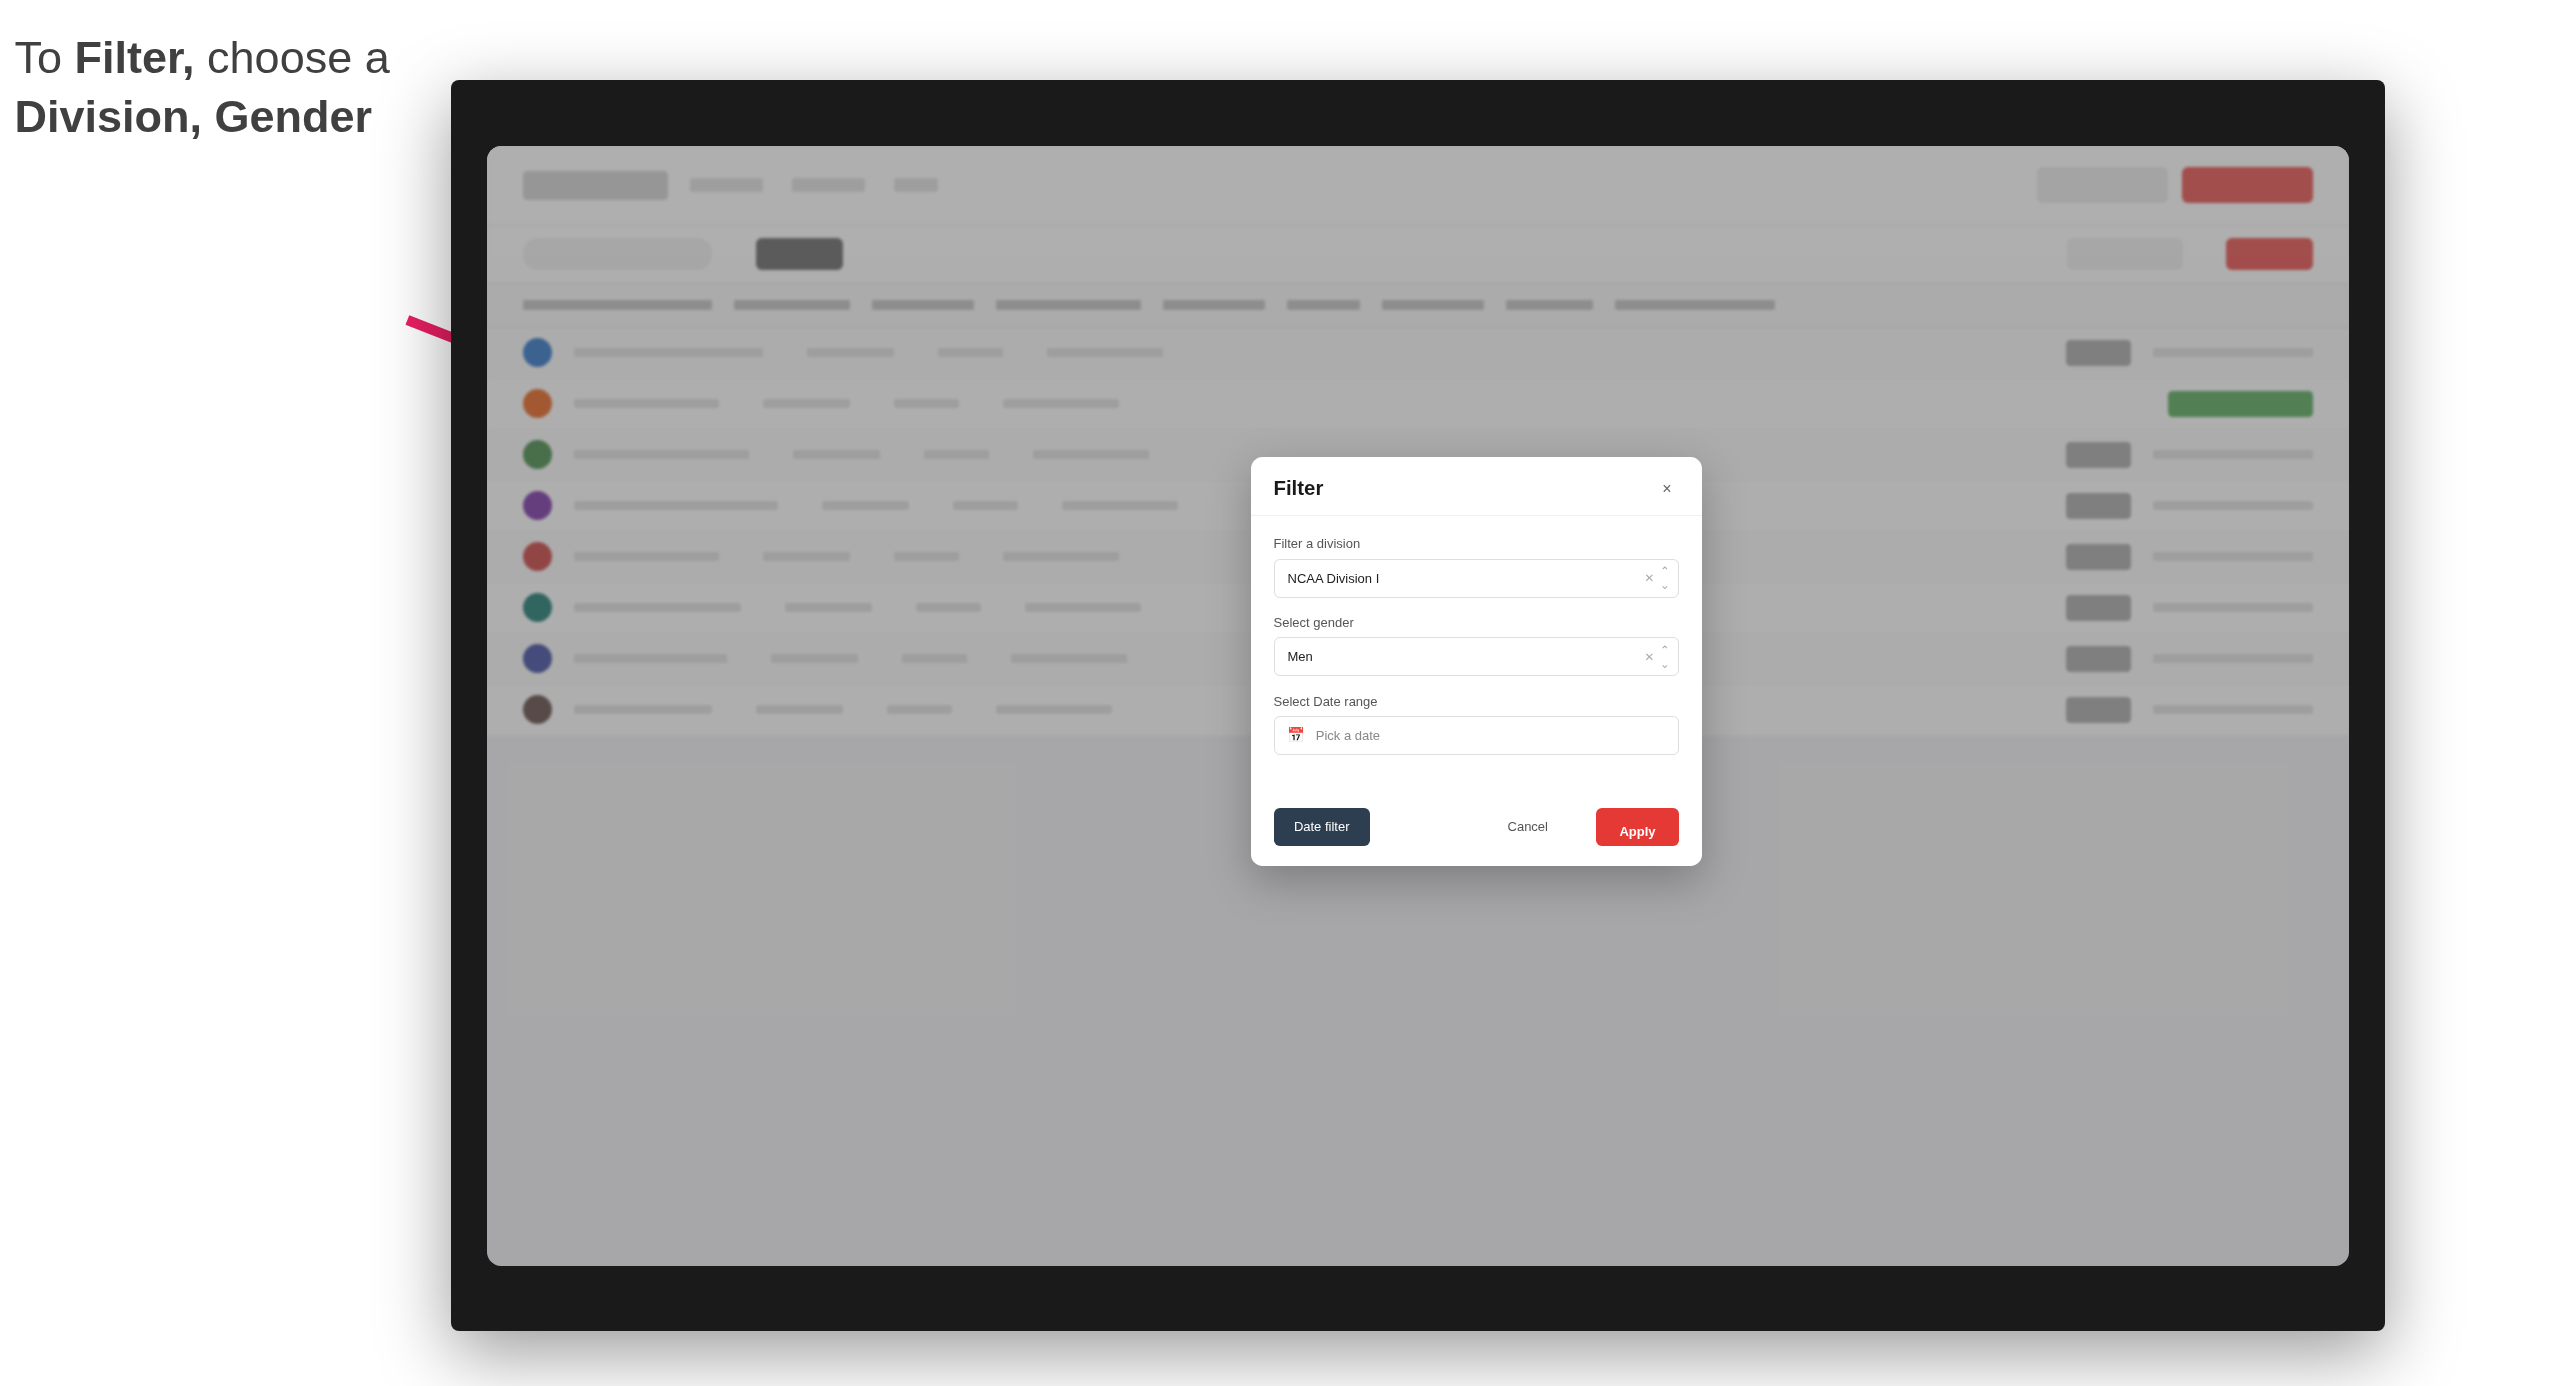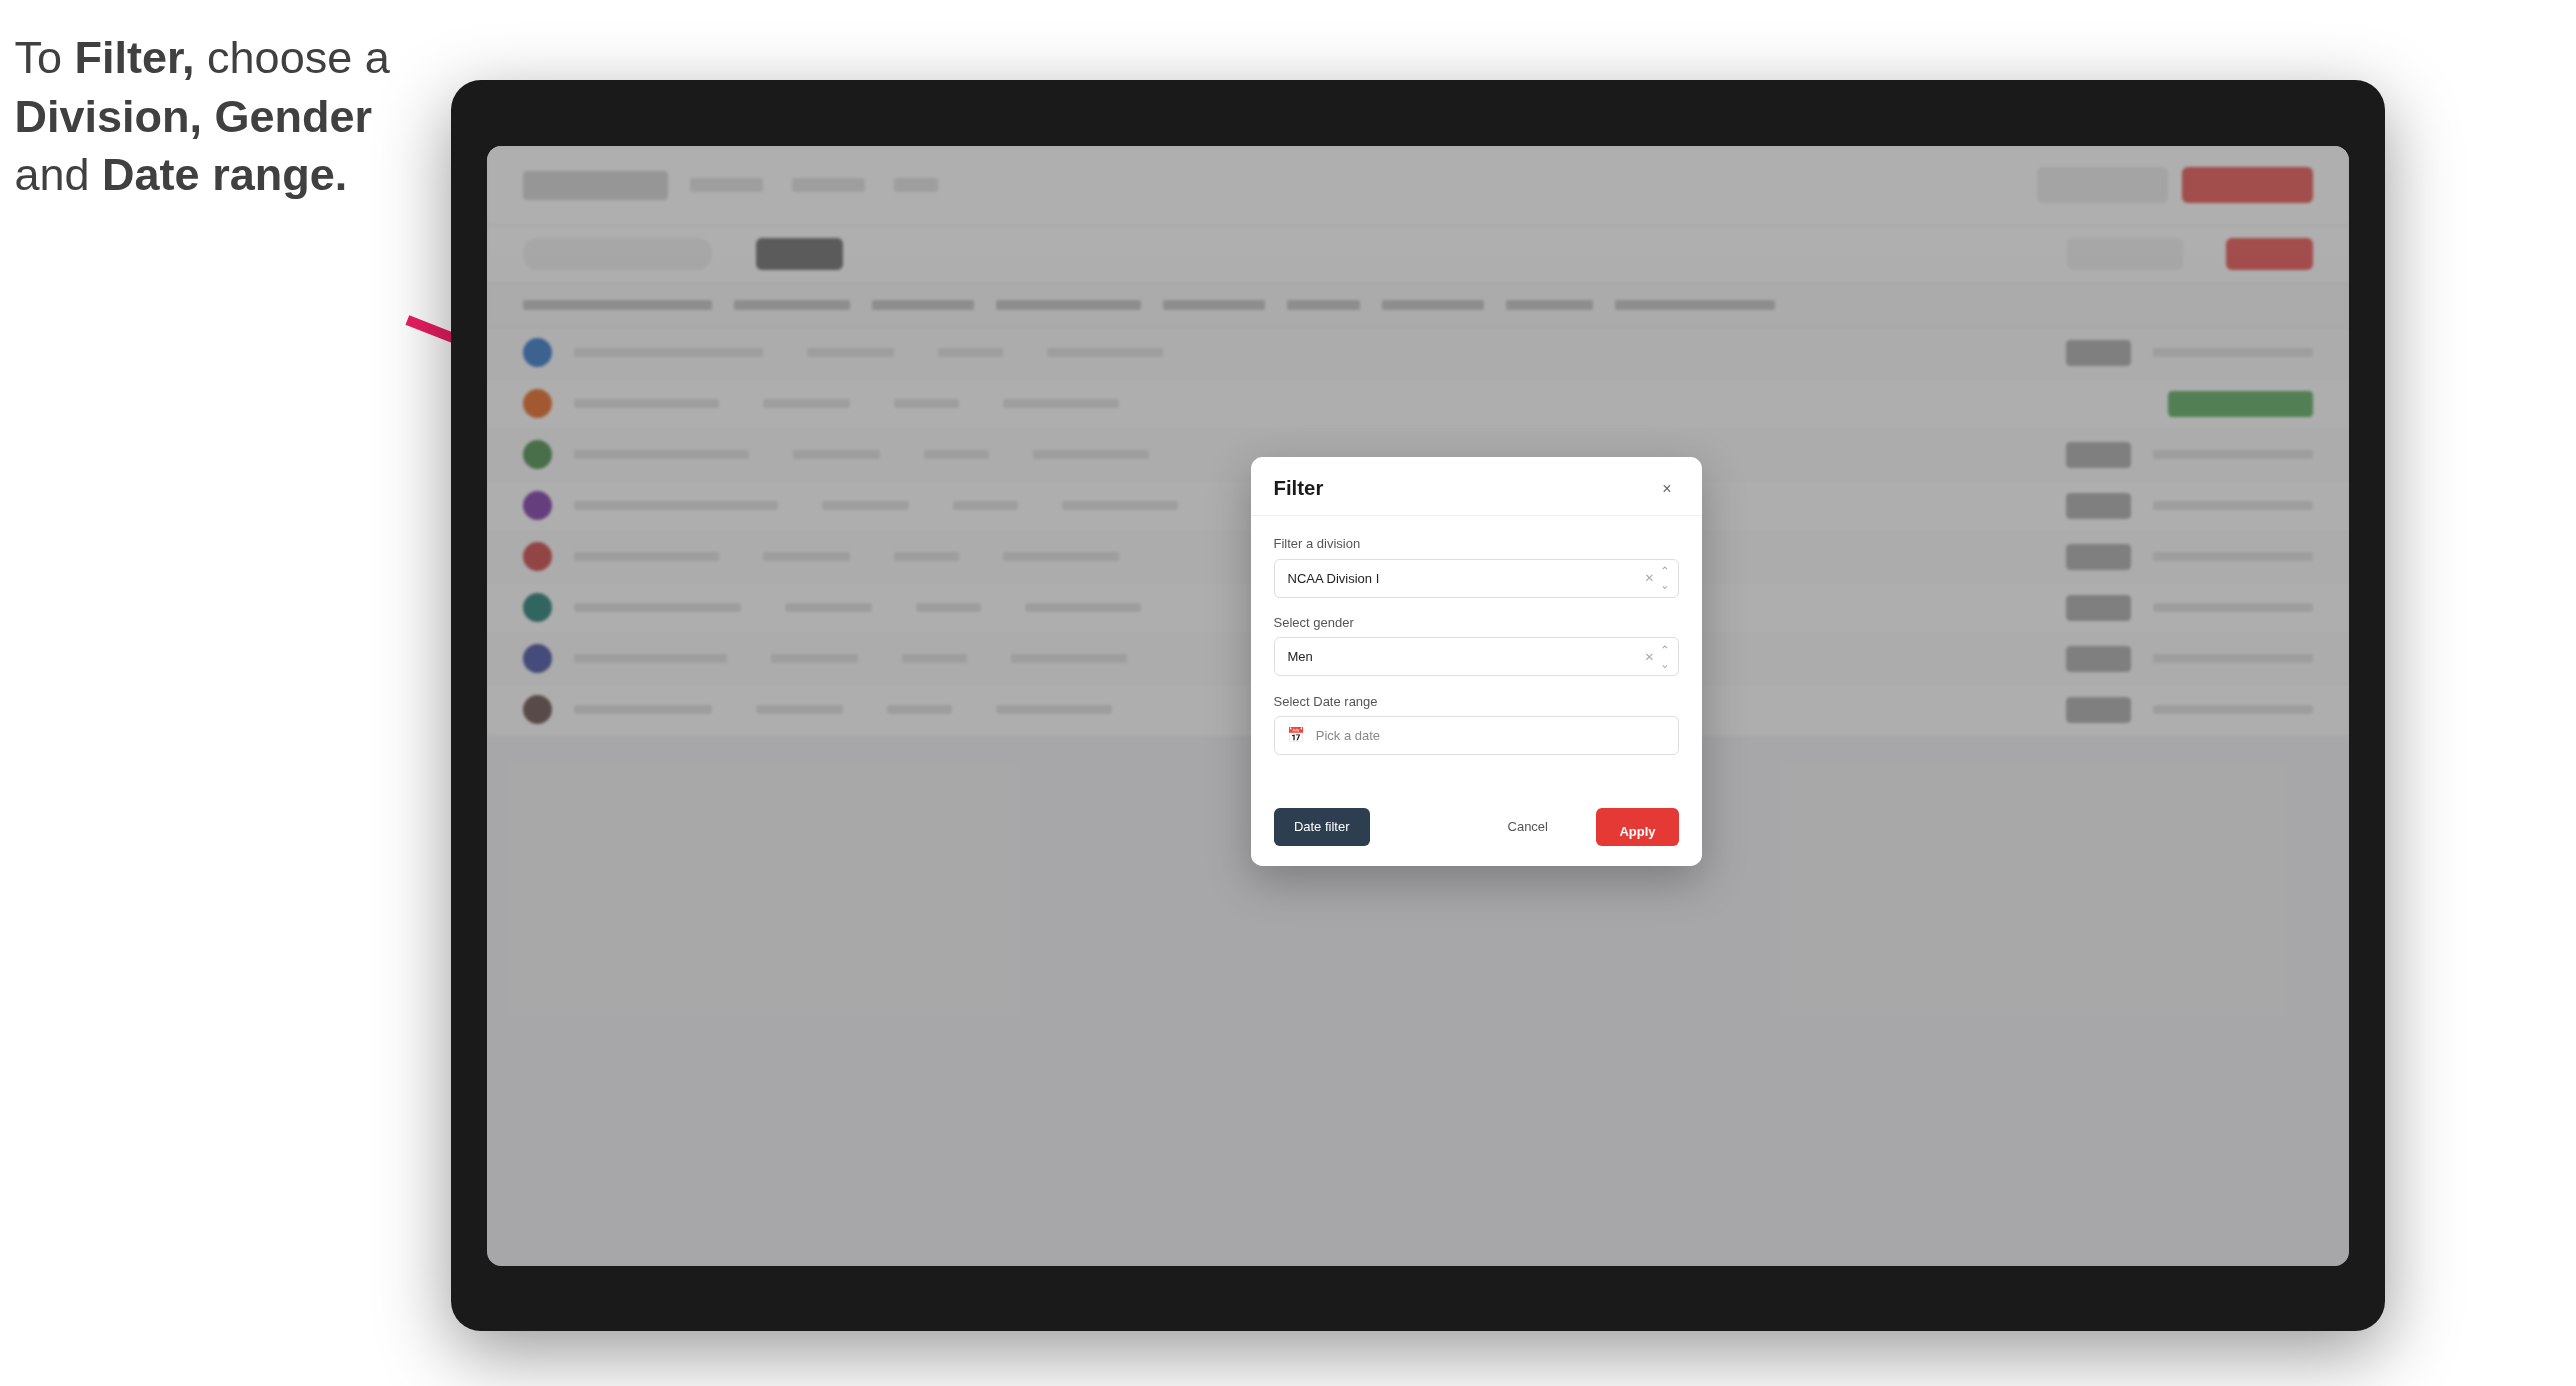--- a/index.html
+++ b/index.html
@@ -35,21 +35,21 @@
     }
 
     
     .tablet-frame {
       position: absolute;
       top: 80px;
       left: 451px;
       width: 1934px;
       height: 1251px;
       background: #1a1a1a;
-      border-radius: 30px;
+      border-radius: 8px;
       box-shadow: 0 22px 73px rgba(0,0,0,0.4);
       display: flex;
       align-items: center;
       justify-content: center;
     }
 
     .tablet-screen {
       width: 1862px;
       height: 1120px;
       background: #f0f0f2;
@@ -346,21 +346,21 @@
     .avatar-brown { background: #4e342e; }
 
     .row-btn-gray { background: #9e9e9e; }
   </style>
 </head>
 <body>
 
 <div class="instruction-text">
   <span>To <span class="bold">Filter,</span> choose a</span><br>
   <span class="bold">Division, Gender</span><br>
-  <span>and <span class="bold">Date range.</span></span><br>
+  <br>
 </div>
 
 <svg class="arrow-svg" viewBox="0 0 3542 1906">
   <defs>
     <marker id="arrowhead" markerWidth="10" markerHeight="7" refX="10" refY="3.5" orient="auto">
       <polygon points="0 0, 10 3.5, 0 7" fill="#e91e63"></polygon>
     </marker>
   </defs>
   <line x1="560" y1="440" x2="1120" y2="660" stroke="#e91e63" stroke-width="14" marker-end="url(#arrowhead)"></line>
 </svg>

